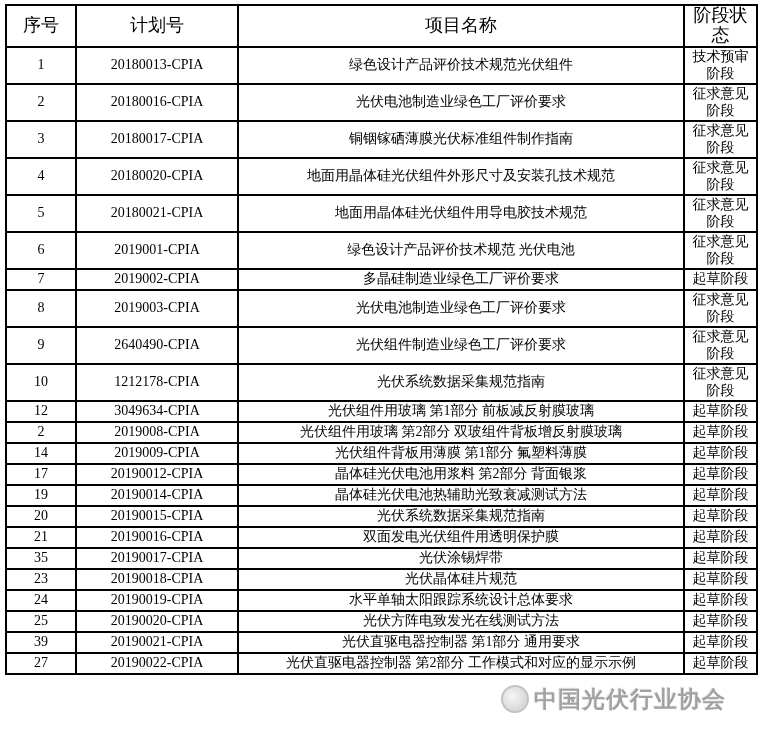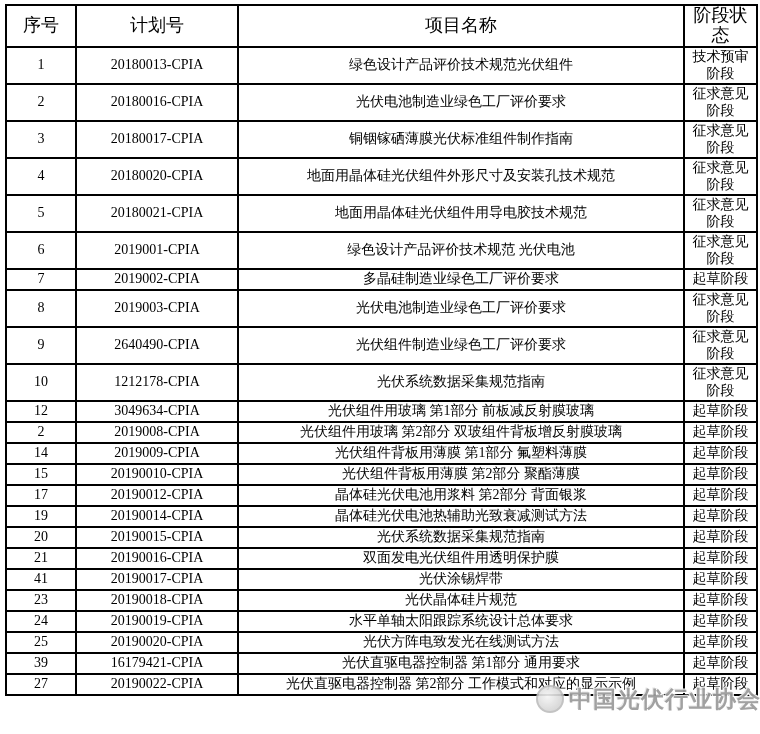--- a/index.html
+++ b/index.html
@@ -28,21 +28,21 @@
     text-align:center;vertical-align:middle;
     padding:0 2px;overflow:hidden;
   }
   th{font-size:18px;font-weight:normal;height:19px;line-height:1.1;}
   td{font-size:14px;line-height:1.2;}
   tr.tall td{height:35px;}
   tr.short td{height:19px;}
   td.status{line-height:1.25;}
   .watermark{
     position:absolute;left:501px;top:684px;height:30px;
-    display:flex;align-items:center;z-index:5;pointer-events:none;margin-left:35px;
+    display:flex;align-items:center;z-index:5;pointer-events:none;
   }
   .wm-logo{
     display:inline-block;width:24px;height:24px;margin-right:5px;
     border:2px solid #bdbdbd;border-radius:50%;
     background:radial-gradient(circle at 40% 40%, #f5f5f5 0%, #dcdcdc 55%, #c9c9c9 100%);
     box-shadow:1px 1px 0 #ffffff;opacity:.9;
   }
   .wm-text{
     font-family:"Liberation Sans","DejaVu Sans",sans-serif;
     font-size:23px;font-weight:bold;letter-spacing:1px;white-space:nowrap;
@@ -144,26 +144,20 @@
     <td>光伏组件用玻璃 第2部分 双玻组件背板增反射膜玻璃</td>
     <td class="status">起草阶段</td>
   </tr>
         <tr class="short">
     <td>14</td>
     <td>2019009-CPIA</td>
     <td>光伏组件背板用薄膜 第1部分 氟塑料薄膜</td>
     <td class="status">起草阶段</td>
   </tr>
         <tr class="short">
-    <td>15</td>
-    <td>20190010-CPIA</td>
-    <td>光伏组件背板用薄膜 第2部分 聚酯薄膜</td>
-    <td class="status">起草阶段</td>
-  </tr>
-        <tr class="short">
     <td>17</td>
     <td>20190012-CPIA</td>
     <td>晶体硅光伏电池用浆料 第2部分 背面银浆</td>
     <td class="status">起草阶段</td>
   </tr>
         <tr class="short">
     <td>19</td>
     <td>20190014-CPIA</td>
     <td>晶体硅光伏电池热辅助光致衰减测试方法</td>
     <td class="status">起草阶段</td>
@@ -174,21 +168,21 @@
     <td>光伏系统数据采集规范指南</td>
     <td class="status">起草阶段</td>
   </tr>
         <tr class="short">
     <td>21</td>
     <td>20190016-CPIA</td>
     <td>双面发电光伏组件用透明保护膜</td>
     <td class="status">起草阶段</td>
   </tr>
         <tr class="short">
-    <td>41</td>
+    <td>35</td>
     <td>20190017-CPIA</td>
     <td>光伏涂锡焊带</td>
     <td class="status">起草阶段</td>
   </tr>
         <tr class="short">
     <td>23</td>
     <td>20190018-CPIA</td>
     <td>光伏晶体硅片规范</td>
     <td class="status">起草阶段</td>
   </tr>
@@ -199,21 +193,21 @@
     <td class="status">起草阶段</td>
   </tr>
         <tr class="short">
     <td>25</td>
     <td>20190020-CPIA</td>
     <td>光伏方阵电致发光在线测试方法</td>
     <td class="status">起草阶段</td>
   </tr>
         <tr class="short">
     <td>39</td>
-    <td>16179421-CPIA</td>
+    <td>20190021-CPIA</td>
     <td>光伏直驱电器控制器 第1部分 通用要求</td>
     <td class="status">起草阶段</td>
   </tr>
         <tr class="short">
     <td>27</td>
     <td>20190022-CPIA</td>
     <td>光伏直驱电器控制器 第2部分 工作模式和对应的显示示例</td>
     <td class="status">起草阶段</td>
   </tr>
       </tbody>

